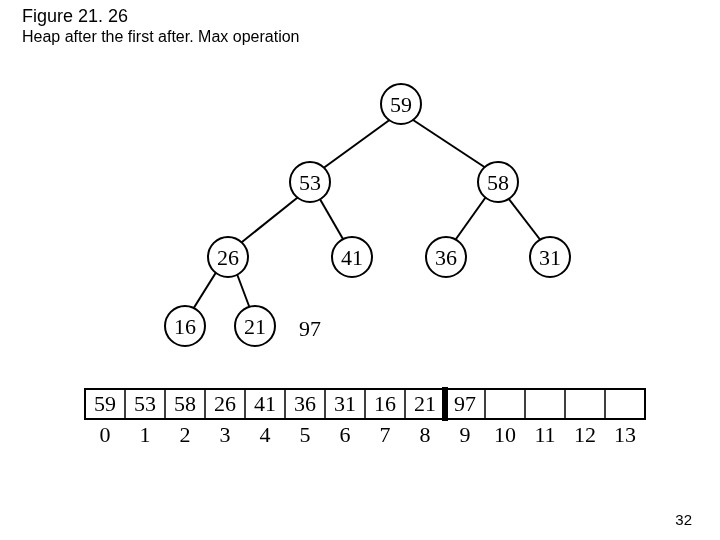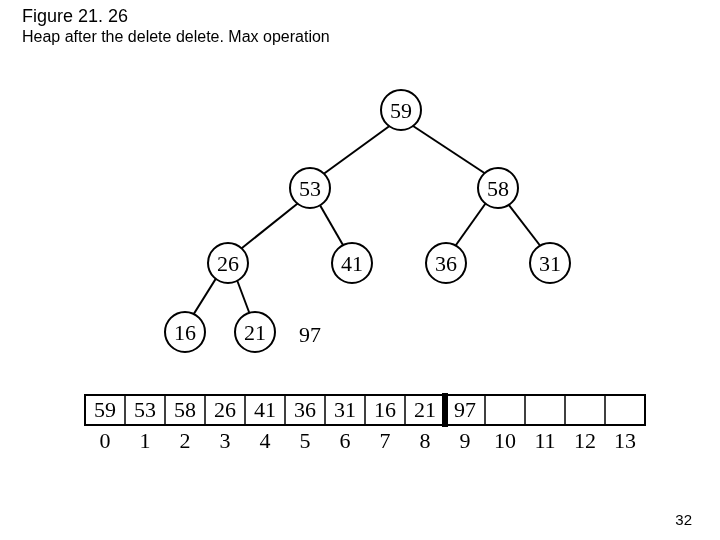--- a/index.html
+++ b/index.html
@@ -21,39 +21,39 @@
   }
   .subtitle {
     position: absolute;
     left: 22px;
     top: 28px;
     font-size: 16px;
   }
   .svgwrap {
     position: absolute;
     left: 0;
-    top: 50px;
+    top: 44px;
     width: 720px;
     height: 420px;
   }
   .page-number {
     position: absolute;
     right: 28px;
     bottom: 12px;
     font-size: 15px;
   }
   text {
     font-family: "Times New Roman", Times, serif;
   }
 </style>
 </head>
 <body>
 
 <div class="title">Figure 21. 26</div>
-<div class="subtitle">Heap after the delete delete. Max operation</div>
+<div class="subtitle">Heap after the first after. Max operation</div>
 
 <div class="svgwrap">
 <svg viewBox="0 0 720 420" width="720" height="420">
 
   <g stroke="#000" stroke-width="2">
     <line x1="395" y1="72" x2="318" y2="128"></line>
     <line x1="407" y1="72" x2="492" y2="128"></line>
     <line x1="302" y1="150" x2="237" y2="202"></line>
     <line x1="317" y1="150" x2="347" y2="202"></line>
     <line x1="488" y1="150" x2="451" y2="202"></line>

